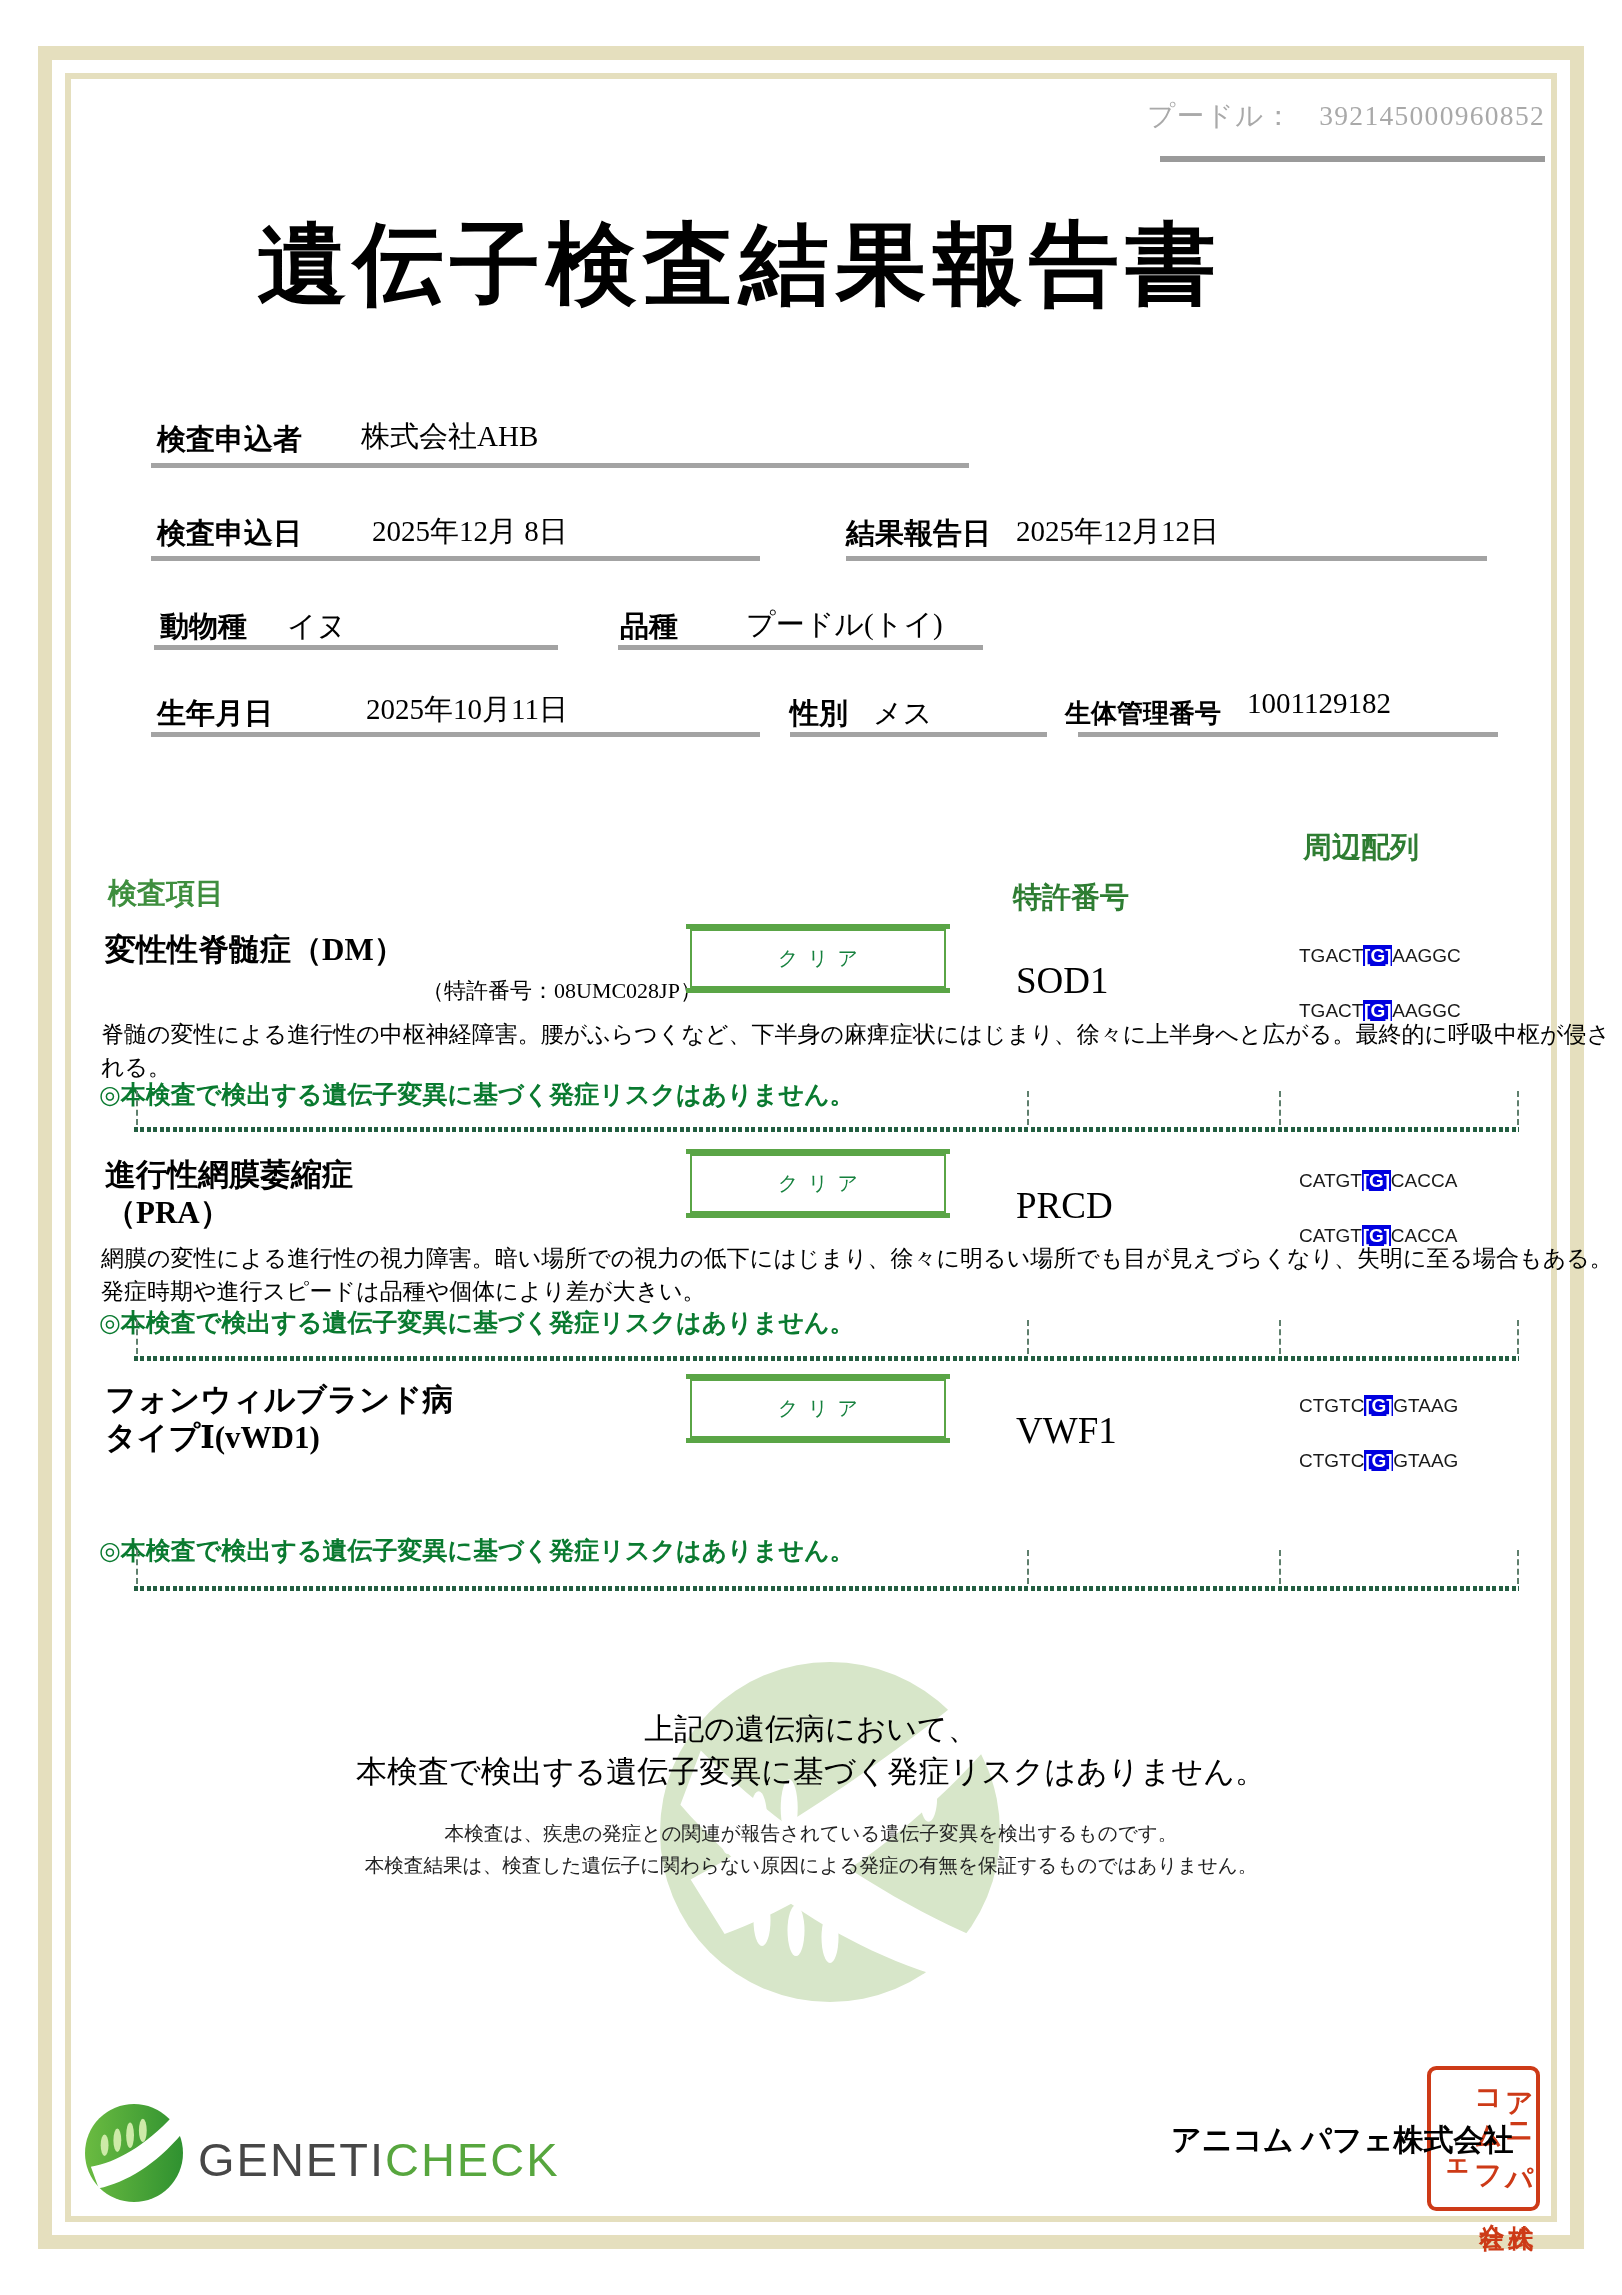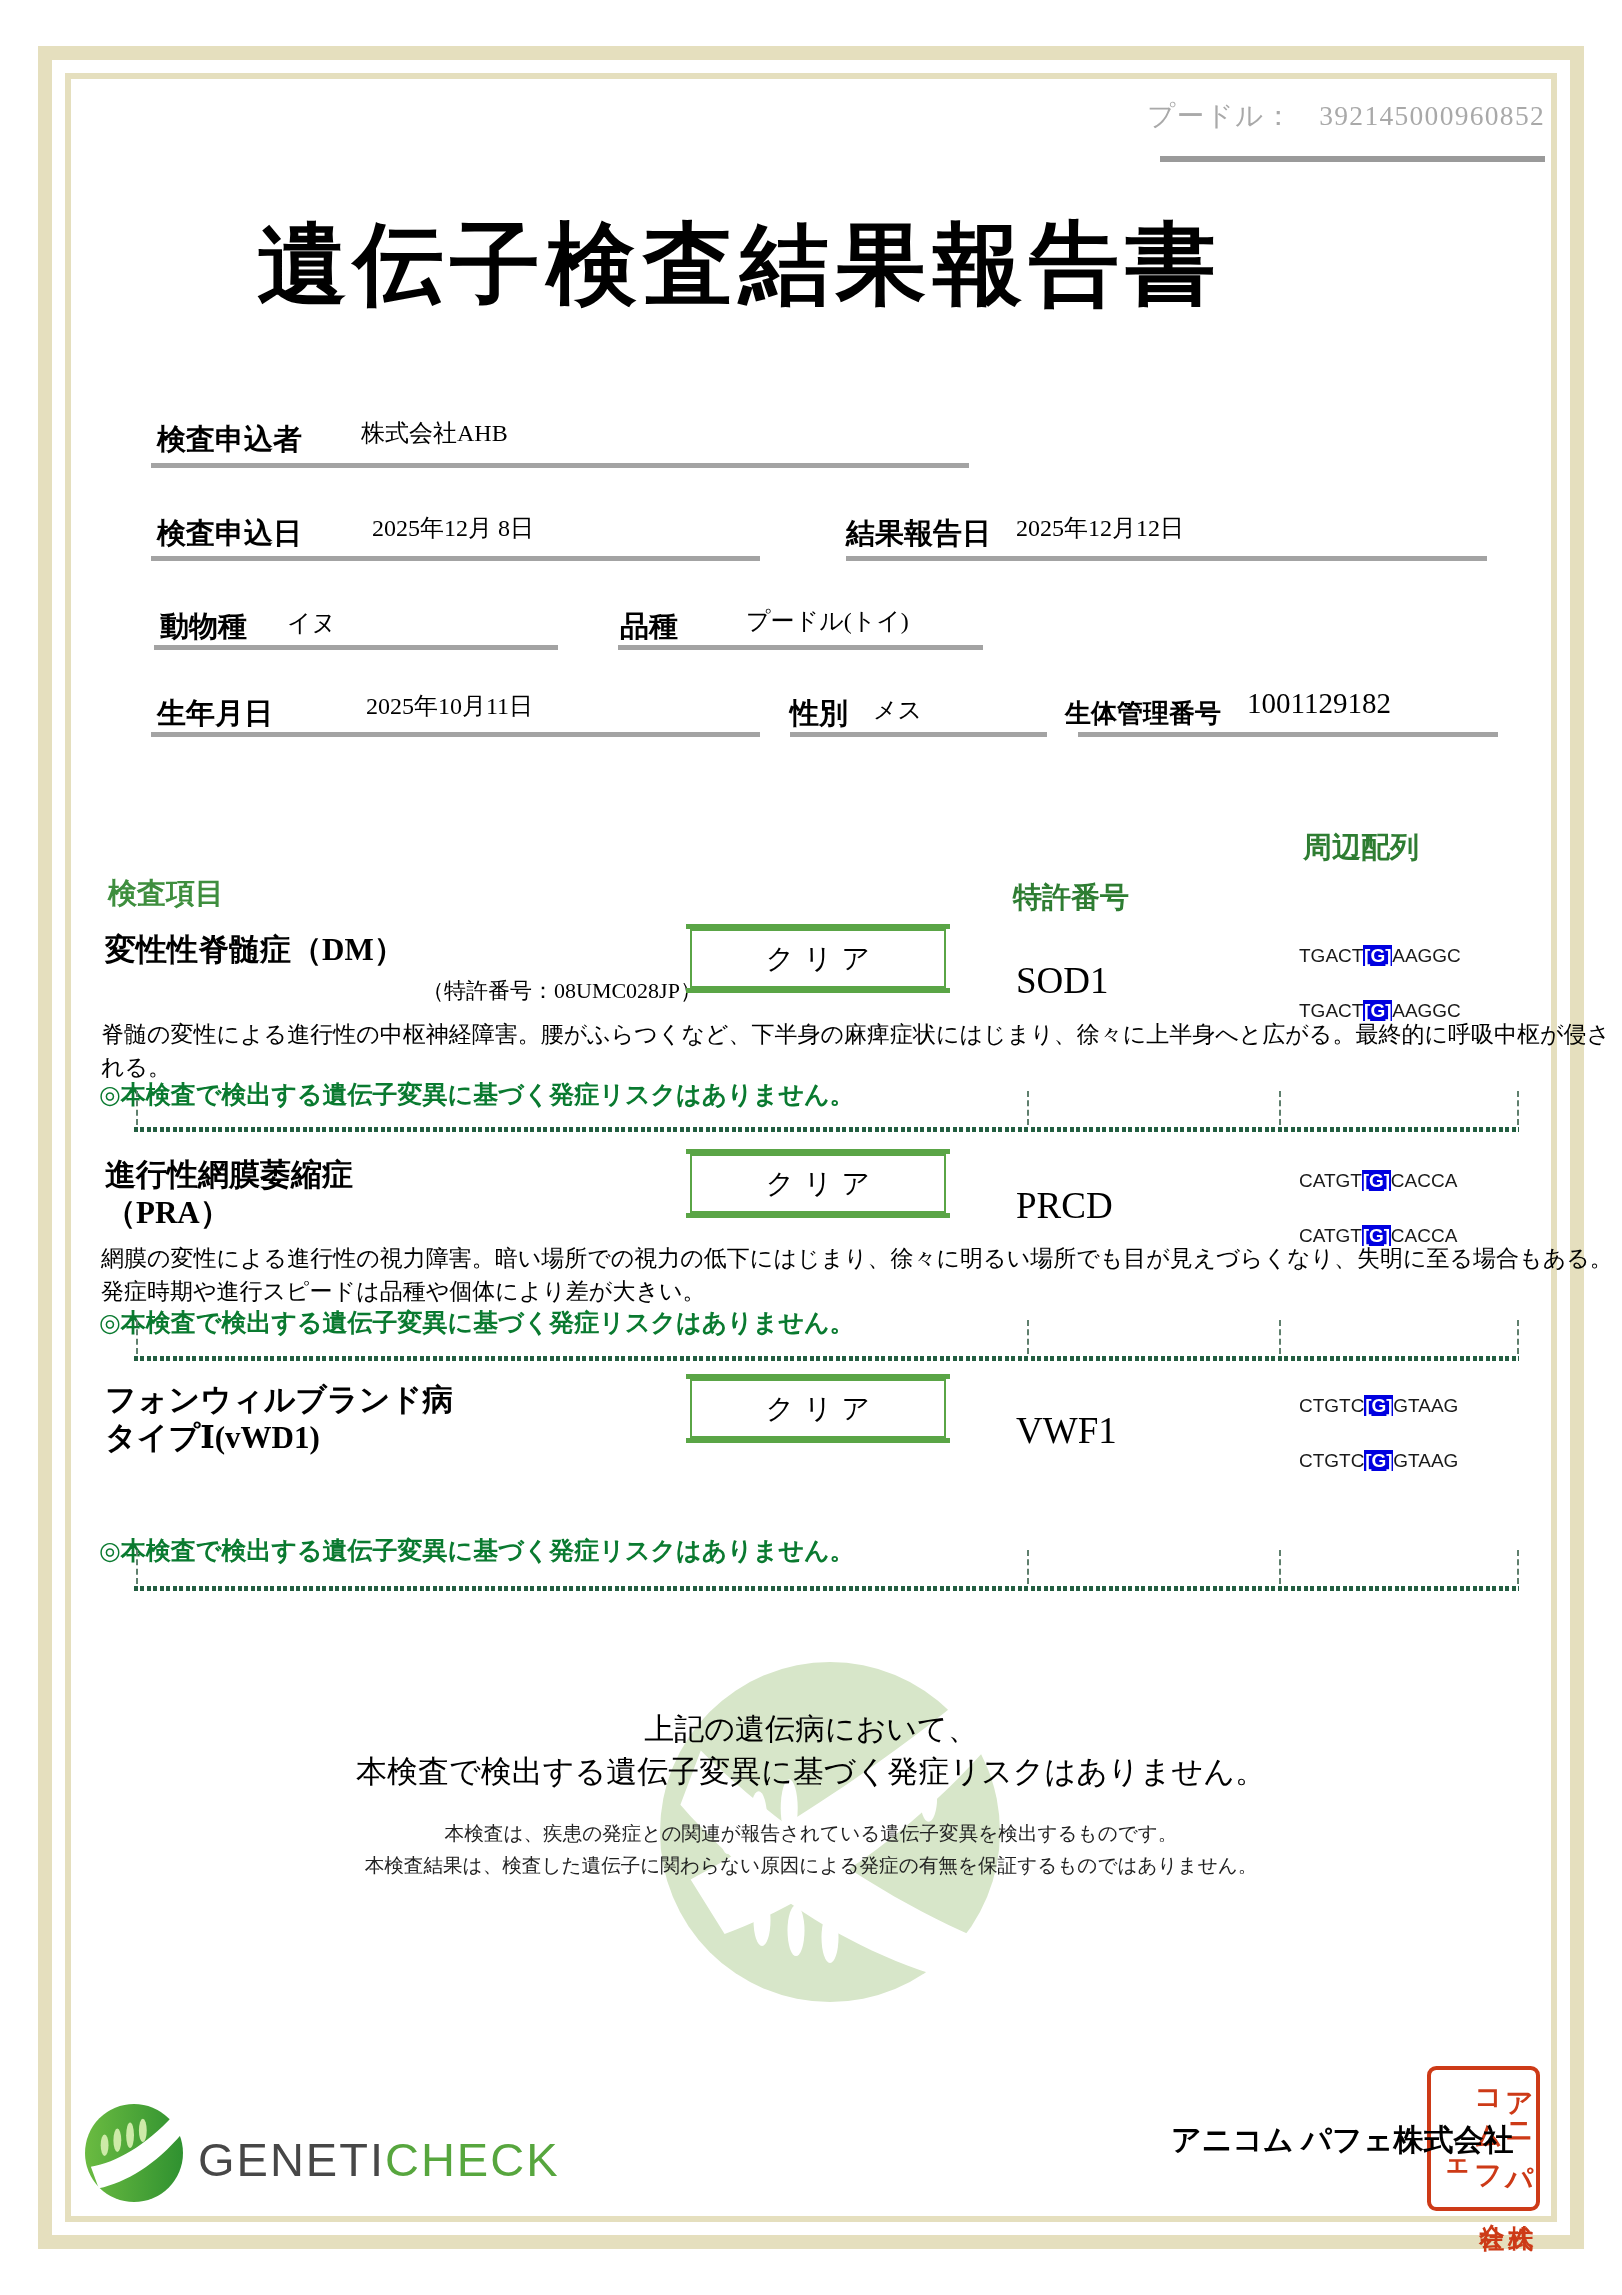--- a/index.html
+++ b/index.html
@@ -11,30 +11,30 @@
   .frame-inner{position:absolute;left:65px;top:73px;right:65px;bottom:73px;
                border:6.5px solid #e5dfbe;pointer-events:none;}
   
   .mgmt{position:absolute;top:98px;right:77px;font-size:27.5px;color:#a9a9a9;
         letter-spacing:1.3px;white-space:nowrap;}
   .mgmt-underline{position:absolute;left:1160px;top:156px;width:385px;height:5.9px;background:#9a9a9a;}
   .doc-title{position:absolute;left:0;top:204px;width:1479px;text-align:center;
              font-size:90px;font-weight:bold;letter-spacing:6.5px;white-space:nowrap;}
   
   .flabel{position:absolute;font-size:29px;font-weight:bold;white-space:nowrap;}
-  .fvalue{position:absolute;font-size:24px;white-space:nowrap;}
+  .fvalue{position:absolute;font-size:29px;white-space:nowrap;}
   .fline{position:absolute;height:5.2px;background:#a3a3a3;}
   
   .col-head{position:absolute;font-size:29px;font-weight:bold;color:#2e7d32;white-space:nowrap;}
   .item-title{position:absolute;font-size:31px;font-weight:bold;white-space:nowrap;}
   .patent{position:absolute;font-size:22px;white-space:nowrap;}
   .result-box{position:absolute;width:264px;border-top:5.9px solid #5aa546;border-bottom:5.9px solid #5aa546;}
   .result-box .inner{margin:0 3.9px;height:55px;border:2px solid #5aa546;background:#fff;
         display:flex;align-items:center;justify-content:center;}
-  .result-box .inner span{color:#000000;font-size:28px;letter-spacing:9.2px;padding-left:9.2px;}
+  .result-box .inner span{color:#15803d;font-size:20px;letter-spacing:9.2px;padding-left:9.2px;}
   .gene{position:absolute;font-size:37px;white-space:nowrap;}
   .seq{position:absolute;font-family:"Liberation Sans","DejaVu Sans",sans-serif;
        font-size:19px;letter-spacing:0;white-space:nowrap;color:#1a1a1a;}
   .seq .var{background:#0000e0;color:#ffffff;font-weight:bold;padding:0 0.7px;}
   .desc{position:absolute;font-size:23px;line-height:33px;white-space:nowrap;}
   .risk{position:absolute;font-size:25px;font-weight:bold;color:#0a7a30;white-space:nowrap;}
   .sep-dotted{position:absolute;left:134px;width:1385px;height:4.6px;
       background:repeating-linear-gradient(90deg,#235e41 0 3.9px,transparent 3.9px 6.5px);}
   .tick{position:absolute;width:0;height:34px;border-left:2px dashed #5f7f6d;}
   

